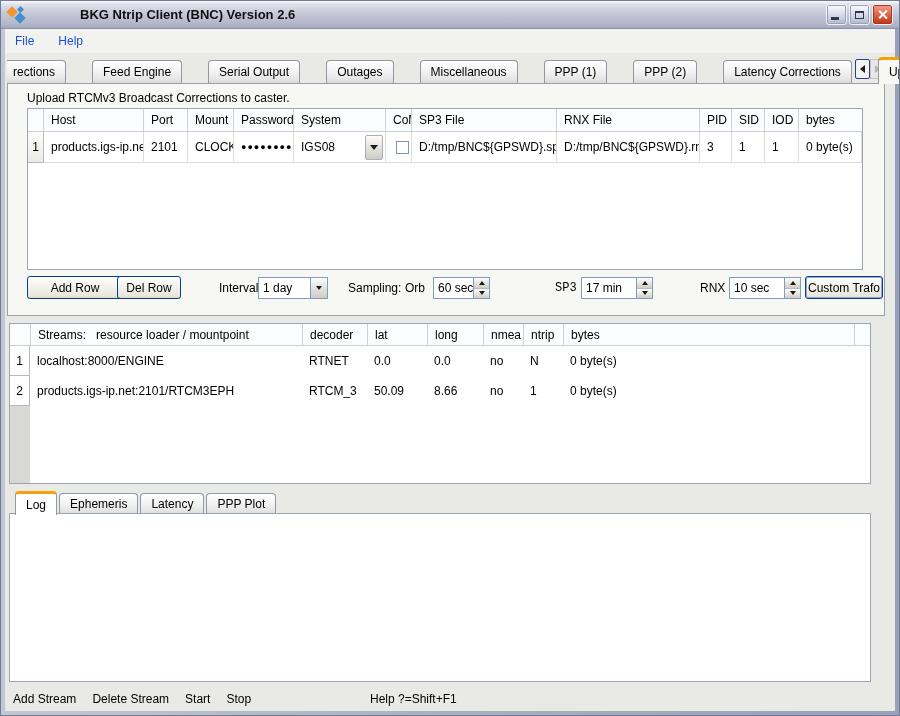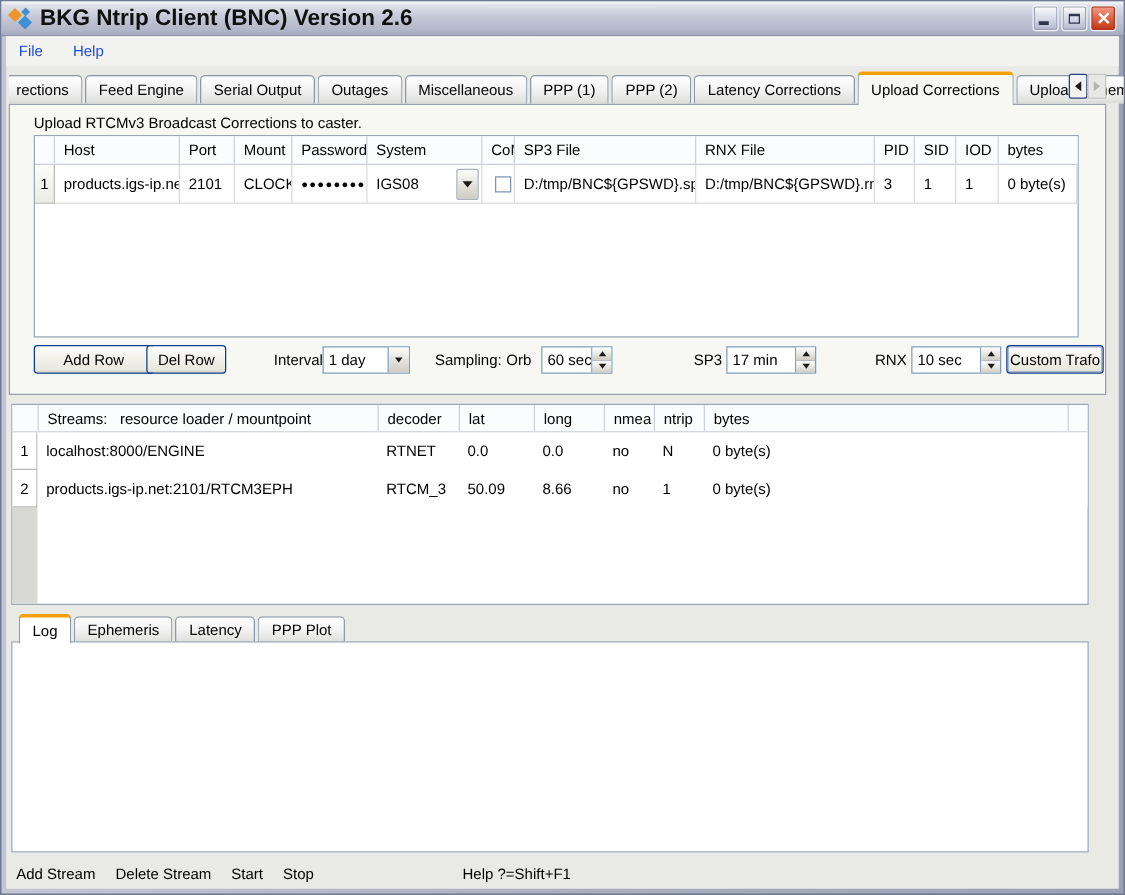--- a/index.html
+++ b/index.html
@@ -11,21 +11,21 @@
     border:1px solid #707a94; overflow:hidden; }
 
   
   #titlebar { position:absolute; top:0; left:0; right:0; height:28px;
     background:linear-gradient(#fbfbfd 0%, #dfe1ea 12%, #c6c9d8 45%, #b2b6c8 85%, #a6aabf 100%);
     border-bottom:1px solid #8a90a8; display:flex; align-items:center; padding:0 6px; }
   .app-icon { position:relative; width:20px; height:18px; margin-right:5px; }
   .app-icon .d1 { position:absolute; left:1px; top:2px; width:8px; height:8px; background:#f0952c; transform:rotate(45deg); }
   .app-icon .d2 { position:absolute; left:9px; top:8px; width:8px; height:8px; background:#3f8fd2; transform:rotate(45deg); }
   .app-icon .d3 { position:absolute; left:11px; top:1px; width:5px; height:5px; background:#3f8fd2; transform:rotate(45deg); }
-  #title-text { font-size:18px; font-weight:bold; color:#101010; flex:1; }
+  #title-text { font-size:13px; font-weight:bold; color:#101010; flex:1;margin-left:48px; }
   .win-btn { width:21px; height:21px; border:1px solid #eef0f6; border-radius:3px; margin-left:2px;
     display:flex; align-items:center; justify-content:center; position:relative;
     background:linear-gradient(#fdfdfe 0%, #dfe2ec 40%, #c2c6d8 80%, #b2b7cc 100%);
     box-shadow:inset 0 0 0 1px #9aa0b8; }
   .win-btn.close { background:linear-gradient(#f4a08e 0%, #e06a4c 45%, #c63d1e 90%);
     box-shadow:inset 0 0 0 1px #a8371c; }
   .glyph-min { position:absolute; left:4px; bottom:4px; width:8px; height:3px; background:#30364e; }
   .glyph-max { width:9px; height:8px; border:1px solid #30364e; border-top:2px solid #30364e; background:transparent; }
   .glyph-close { position:relative; width:11px; height:11px; }
   .glyph-close:before, .glyph-close:after { content:""; position:absolute; left:5px; top:0; width:2.4px; height:11px; background:#fff; }
@@ -35,21 +35,21 @@
   
   #client { position:absolute; top:28px; left:4px; right:4px; bottom:4px; background:#e9e9e6; }
 
   
   #menubar { position:absolute; top:0; left:0; right:0; height:24px; background:#f2f2f0;
     display:flex; align-items:center; padding-left:10px; gap:24px; }
   .menu-item { color:#1d4ed8; }
 
   
   #tabbar { position:absolute; top:26px; left:0; right:0; height:28px;
-    display:flex; align-items:flex-end; padding-left:2px; }
+    display:flex; align-items:flex-end; padding-left:2px;gap:24px; }
   .tab { height:23px; border:1px solid #8f99a6; border-bottom:none; border-radius:4px 4px 0 0;
     background:linear-gradient(#ffffff 0%, #f1f2f1 50%, #e4e5e3 85%, #d9dad7 100%);
     padding:0 10px; display:flex; align-items:center; margin-right:2px; white-space:nowrap; }
   .tab.partial { border-left:none; border-radius:0 4px 0 0; padding-left:6px; }
   .tab.selected { height:27px; background:#f7f7f4; border-top:3px solid #f7a10a;
     margin-bottom:-1px; z-index:3; padding-top:0; }
   #tab-scrollers { position:absolute; right:10px; top:4px; display:flex; }
   .scroller { width:15px; height:20px; display:flex; align-items:center; justify-content:center; }
   .scroller.enabled { border:1px solid #2a3f87; border-radius:2px; background:#f2f2ef; }
   .scroller.disabled { border:1px solid #c6c6c2; background:#e7e7e4; }
@@ -232,21 +232,21 @@
           <span class="val">60 sec</span>
           <span class="btns">
             <div>
                 <span class="tri-up sm"></span>
               </div>
             <div>
                 <span class="tri-down sm"></span>
               </div>
           </span>
         </div>
-        <span class="ctl-label" style="left:547px;">SP3</span>
+        <span class="ctl-label" style="left:547px;font-family:Liberation Mono, monospace;">SP3</span>
         <div class="spin" style="left:573px; width:72px;">
           <span class="val">17 min</span>
           <span class="btns">
             <div>
                 <span class="tri-up sm"></span>
               </div>
             <div>
                 <span class="tri-down sm"></span>
               </div>
           </span>

